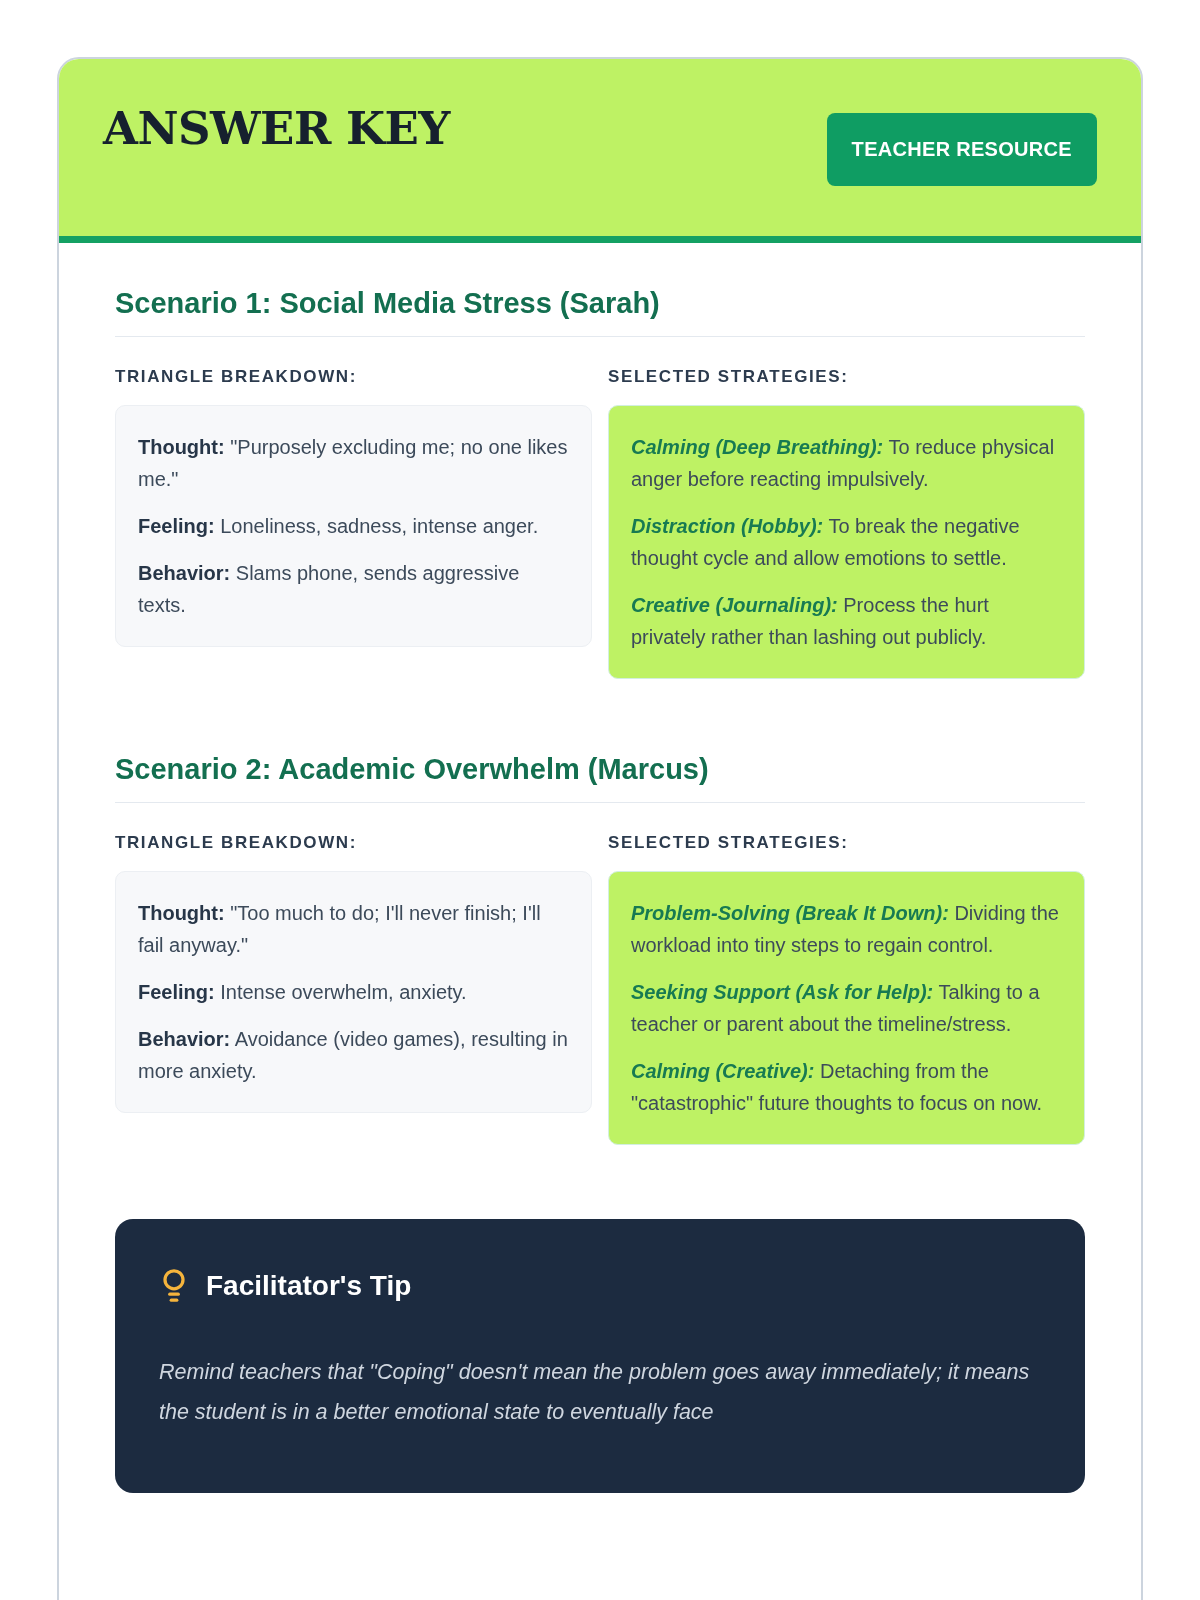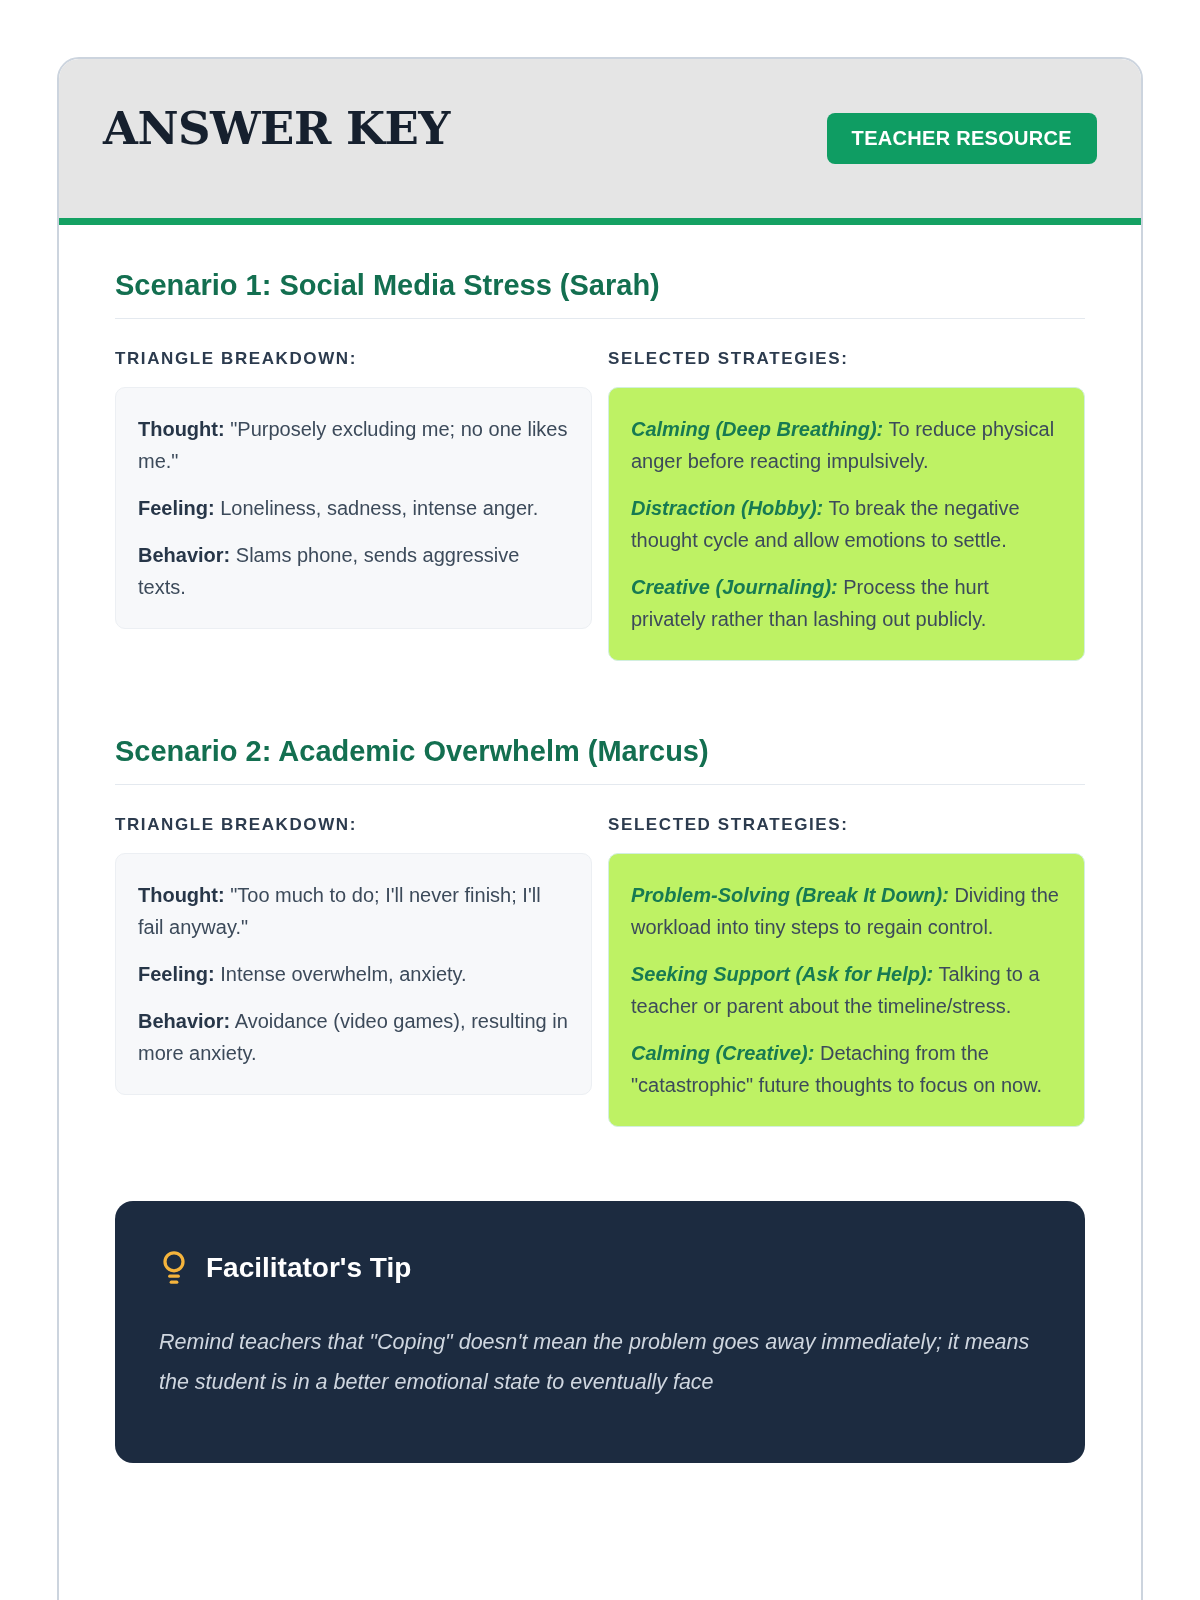--- a/index.html
+++ b/index.html
@@ -23,21 +23,21 @@
   .card{
     width:1086px;
     margin:57px auto 0 57px;
     min-height:1750px;
     border:2px solid #ccd4de;
     border-radius:22px;
     overflow:hidden;
     background:#ffffff;
   }
   .card-header{
-    background:#e5e5e5;
+    background:#bef264;
     padding:46px 44px 50px 44px;
     display:flex;
     justify-content:space-between;
     align-items:flex-start;
     border-bottom:7px solid var(--green-line);
   }
   .title{
     font-family:"DejaVu Serif", serif;
     font-weight:700;
     font-size:45px;
@@ -50,21 +50,21 @@
     font-size:24px;
     font-weight:700;
     color:var(--green-mid);
   }
   .badge{
     background:var(--green-badge);
     color:#ffffff;
     font-size:20px;
     font-weight:700;
     letter-spacing:0.3px;
-    padding:14px 25px;
+    padding:25px 25px;
     border-radius:8px;
     margin-top:8px;
     white-space:nowrap;
   }
   .card-body{
     padding:44px 56px 56px 56px;
   }
   .scenario{
     margin-bottom:74px;
   }
@@ -121,21 +121,21 @@
   .tip{
     background:var(--navy-tip);
     border-radius:18px;
     padding:48px 44px 60px 44px;
     margin-top:0;
   }
   .tip-header{
     display:flex;
     align-items:center;
     gap:17px;
-    margin-bottom:36px;
+    margin-bottom:48px;
   }
   .tip-title{
     color:#ffffff;
     font-size:28px;
     font-weight:700;
   }
   .bulb{display:inline-flex;align-items:center;}
   .tip-text{
     margin:0;
     font-style:italic;

